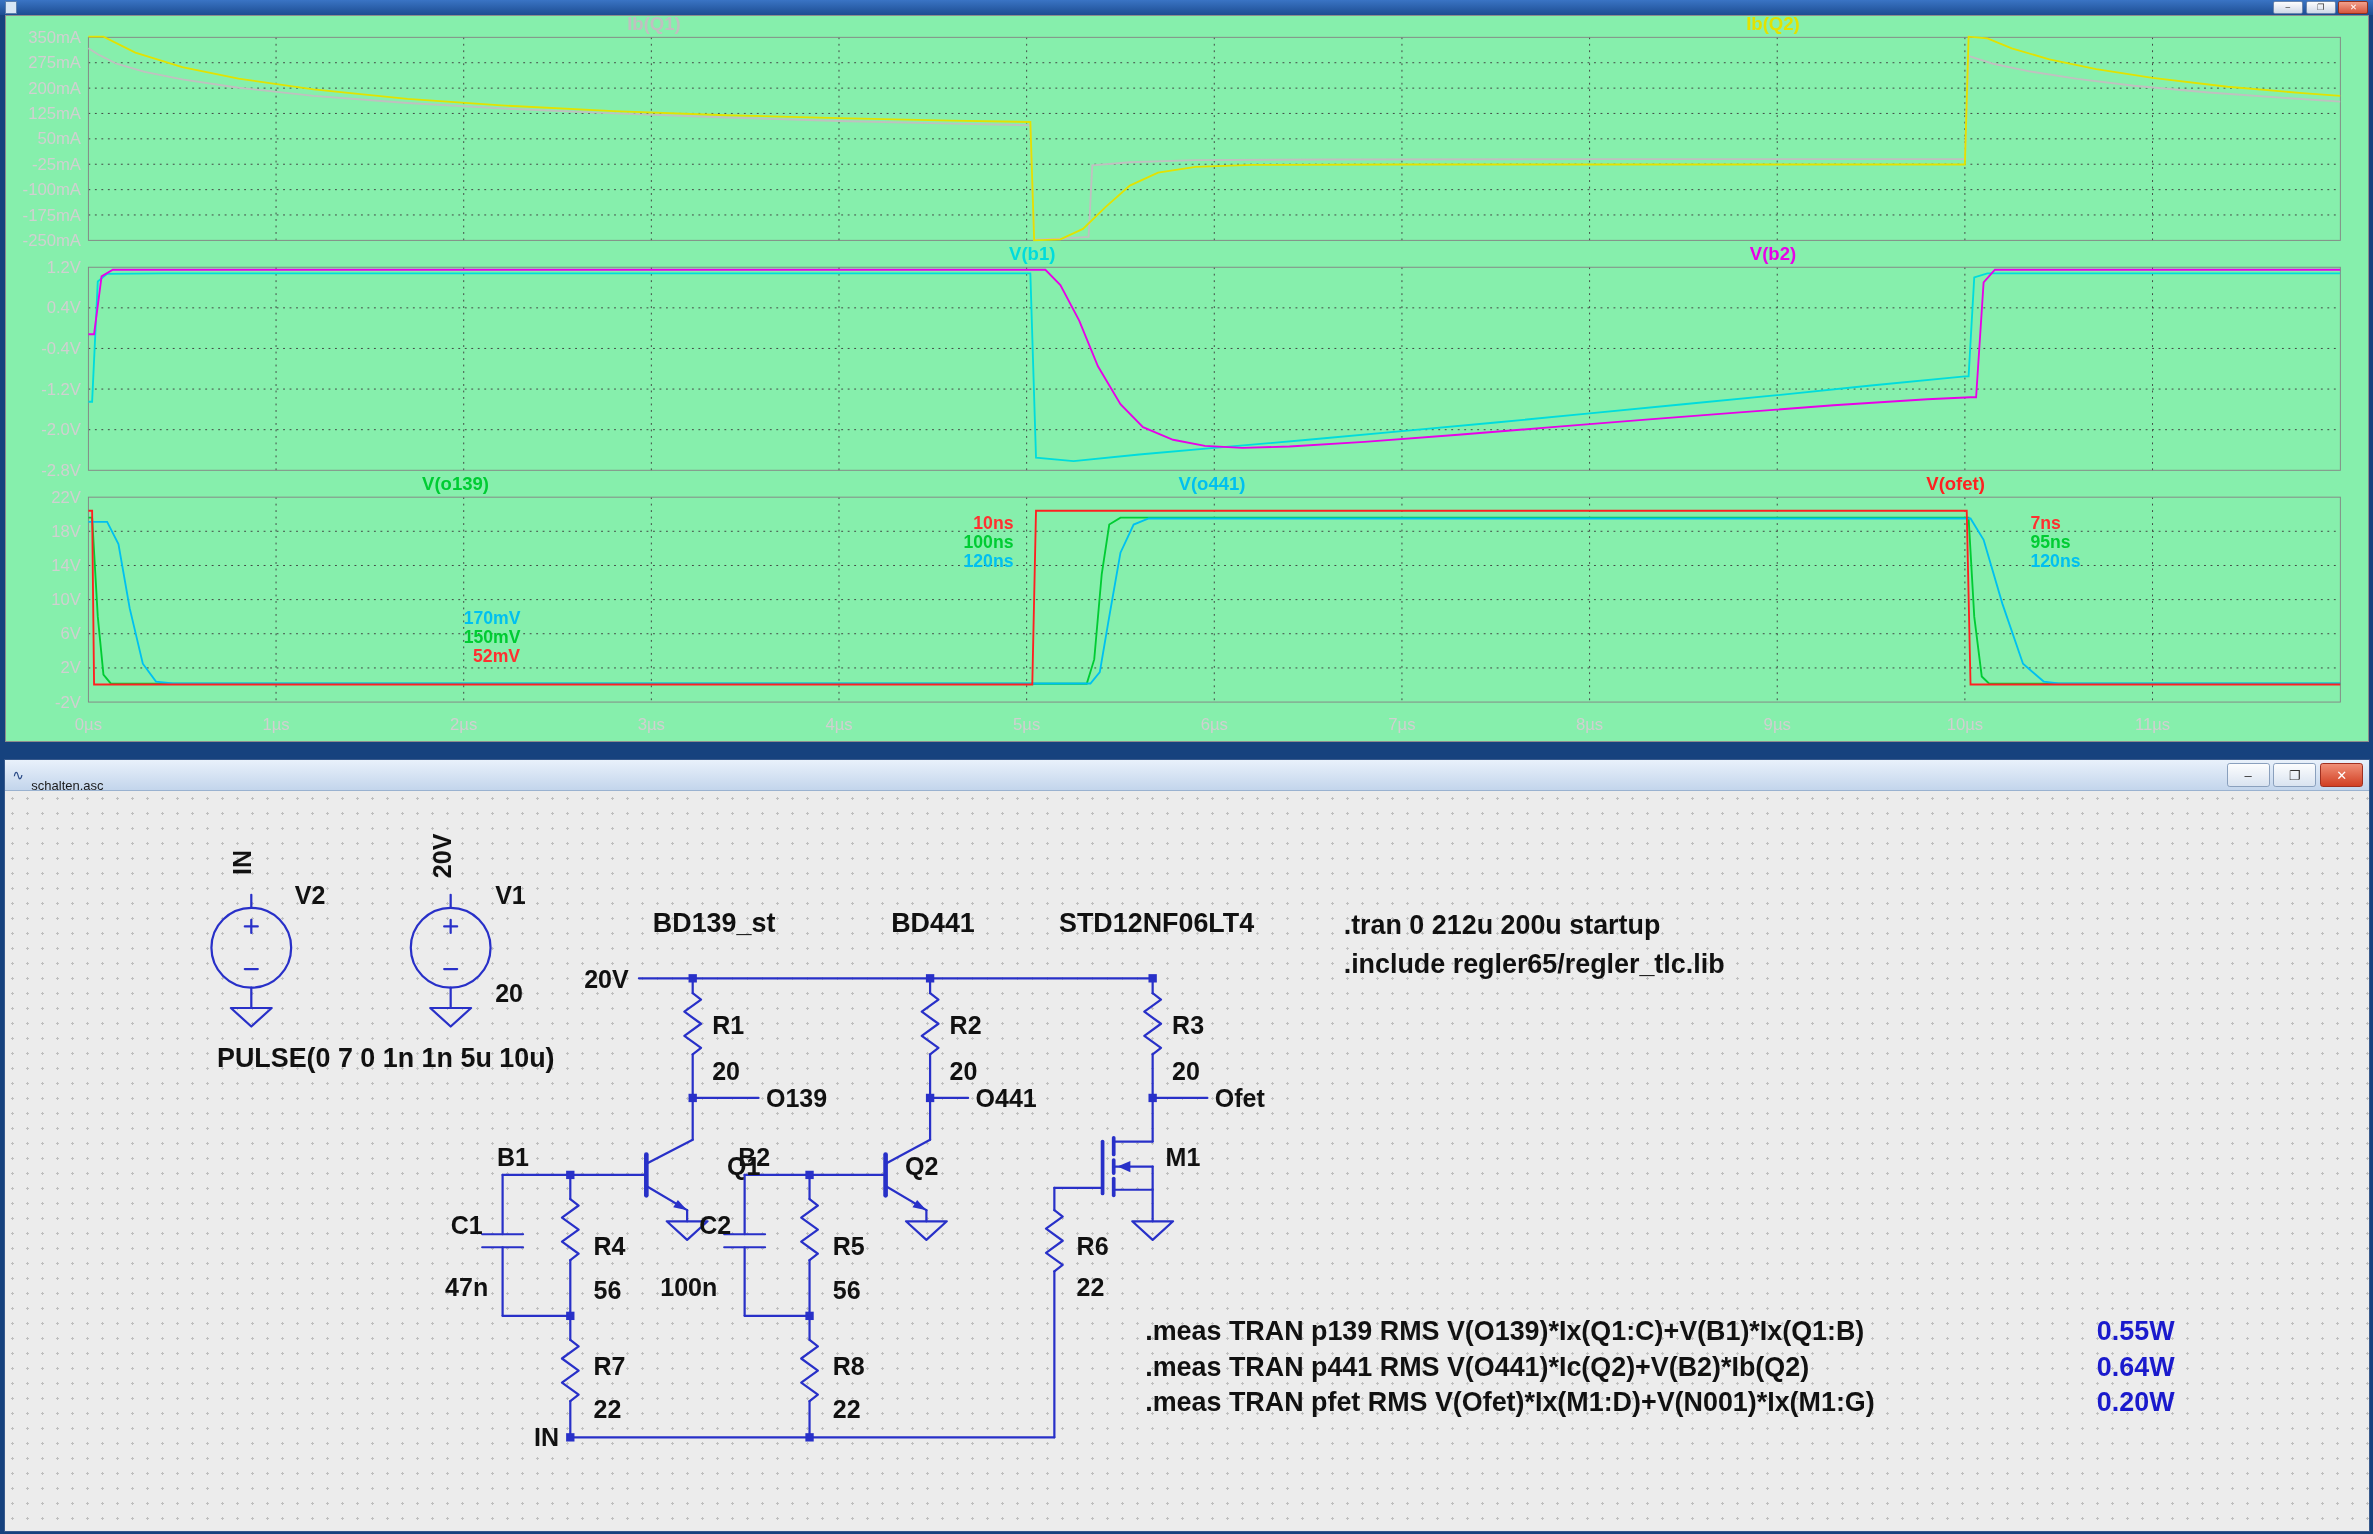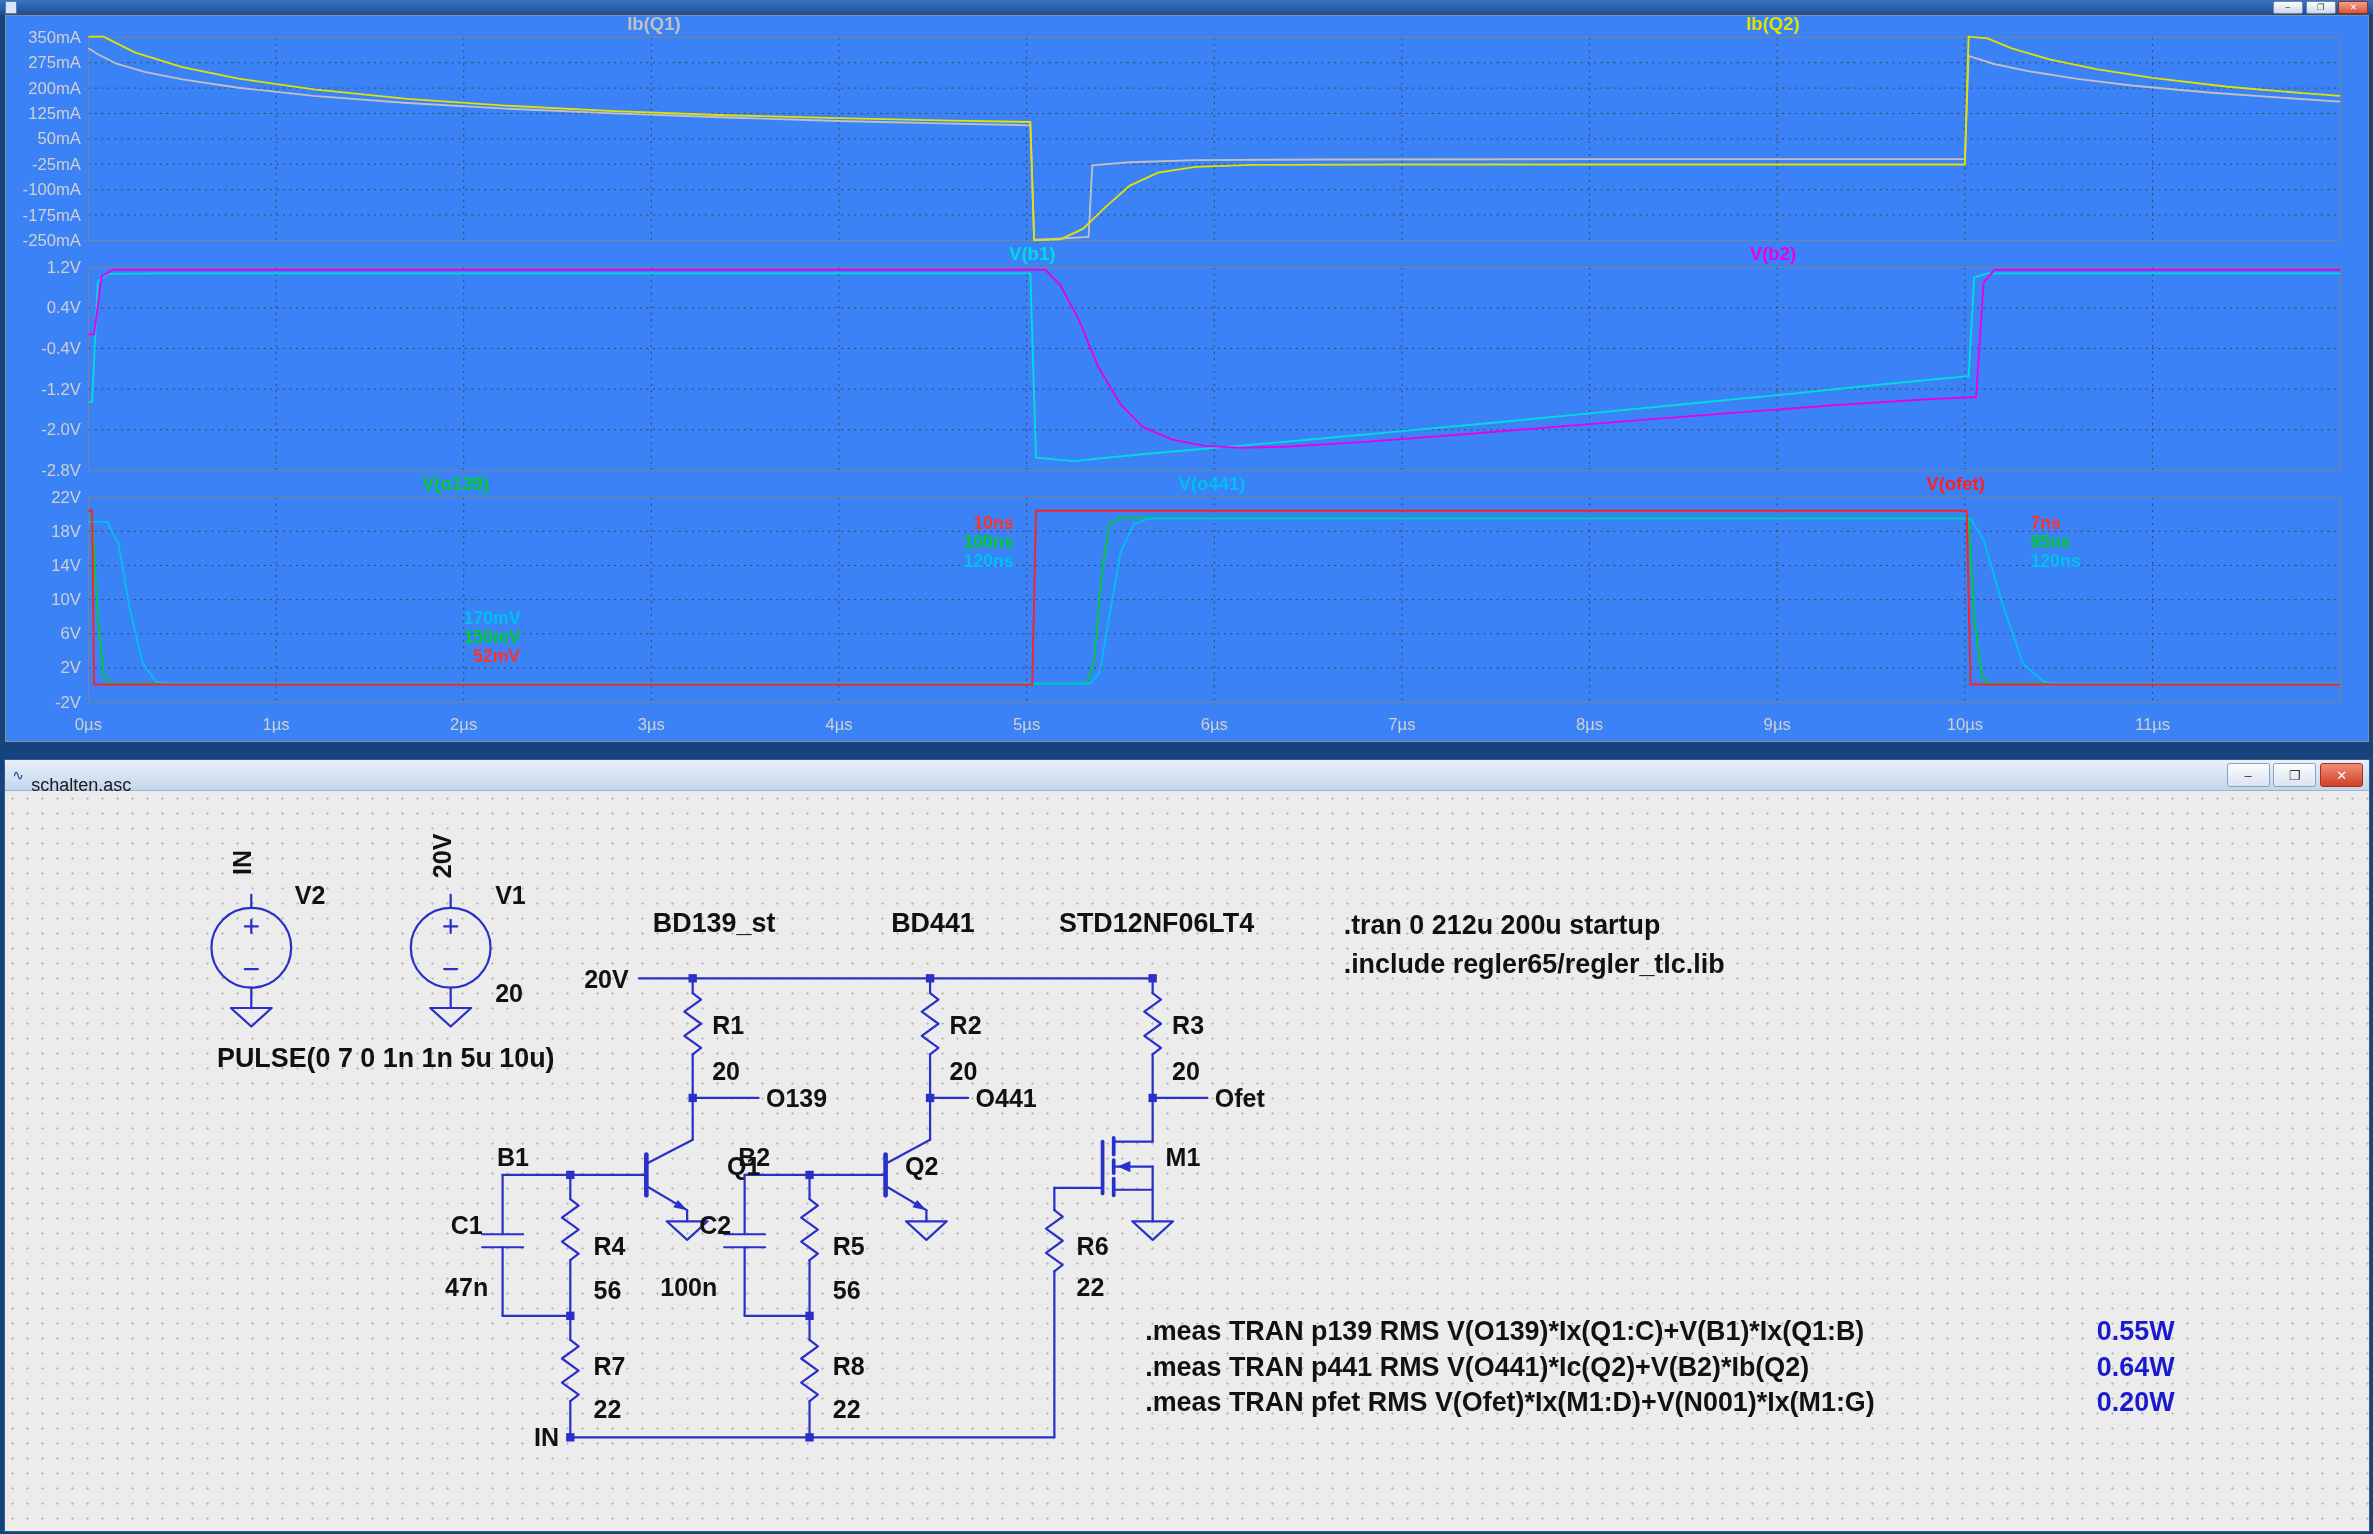--- a/index.html
+++ b/index.html
@@ -7,35 +7,35 @@
        font-family:"Liberation Sans",sans-serif;}
   
   .top-sliver{position:absolute;left:0;top:0;width:2374px;height:15px;
       background:linear-gradient(#3a74c4,#1d4d92);display:flex;align-items:center;}
   .sliver-icon{width:10.2px;height:10.2px;margin-left:4.6px;background:#d8e6f5;border:0.9px solid #5a7fae;}
   .sliver-btns{margin-left:auto;margin-right:5.6px;display:flex;gap:2.8px;}
   .sbtn{width:28px;height:11px;background:linear-gradient(#fdfdfd,#cfd8e8);border:0.9px solid #6b86ad;
       border-radius:1.9px;font-size:8.3px;line-height:10.2px;text-align:center;color:#333;}
   .sbtn.close{background:linear-gradient(#f2a08c,#d6573d);color:#fff;border-color:#93301c;}
   
-  .wave-window{position:absolute;left:4.6px;top:15px;width:2364px;height:727px;background:#3b82f6;
+  .wave-window{position:absolute;left:4.6px;top:15px;width:2364px;height:727px;background:#86efac;
       border:0.9px solid #8d8d8d;box-sizing:border-box;}
   #wave-svg{display:block;}
   .grid{stroke:#3d3d3d;stroke-width:1;stroke-dasharray:2 5;}
   .pane-border{stroke:#848484;stroke-width:1;fill:none;}
   .tick{font:18px "Liberation Sans",sans-serif;fill:#d0d0d0;}
   .ttl{font:bold 20px "Liberation Sans",sans-serif;}
   .ann{font:bold 19px "Liberation Sans",sans-serif;}
   
   .schem-window{position:absolute;left:3.7px;top:759px;width:2366px;height:773px;
       border:1.9px solid #37598c;background:#ececec;box-sizing:border-box;}
   .schem-titlebar{height:30px;background:linear-gradient(#e9f1fb,#c3d5ec);display:flex;
       align-items:center;padding:0 5.6px;border-bottom:0.9px solid #9ab2d0;}
   .schem-icon{font-size:14px;color:#2a4a86;margin-left:1.9px;}
-  .schem-title{font-size:18px;color:#1a1a1a;margin-left:7.4px;margin-top:20px;}
+  .schem-title{font-size:13px;color:#1a1a1a;margin-left:7.4px;margin-top:20px;}
   .tb-btns{margin-left:auto;display:flex;gap:3.7px;}
   .tbtn{width:41px;height:22px;border:0.9px solid #8aa0bd;border-radius:2.8px;
       background:linear-gradient(#fcfdfe,#d9e3f0);font-size:13px;color:#333;
       display:flex;align-items:center;justify-content:center;}
   .tbtn.close{background:linear-gradient(#f08f76,#d13f23);color:#fff;border-color:#a03020;}
   .schem-body{position:relative;height:calc(100% - 31px);background-color:#ececec;
       background-image:radial-gradient(#bfbfbf 1.1px, rgba(0,0,0,0) 1.2px);
       background-size:15px 15px;overflow:hidden;}
   #schem-svg{position:absolute;left:0;top:0;}
   

